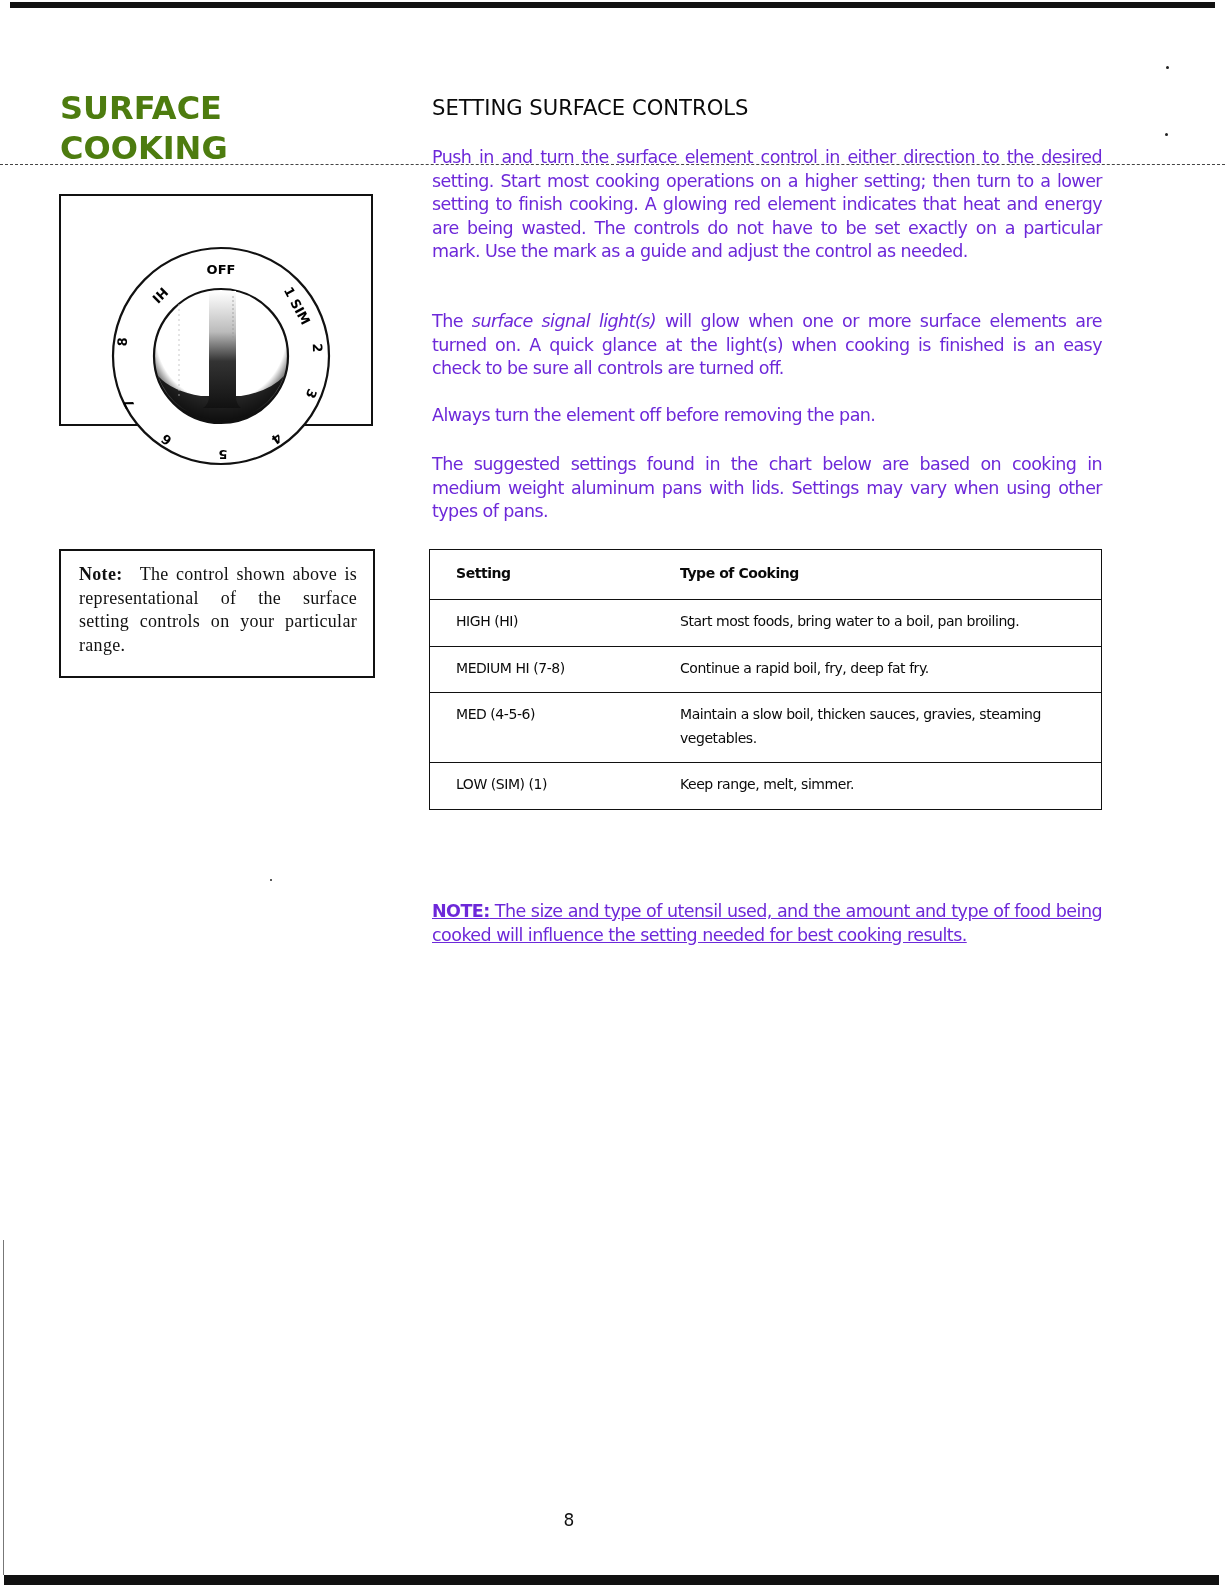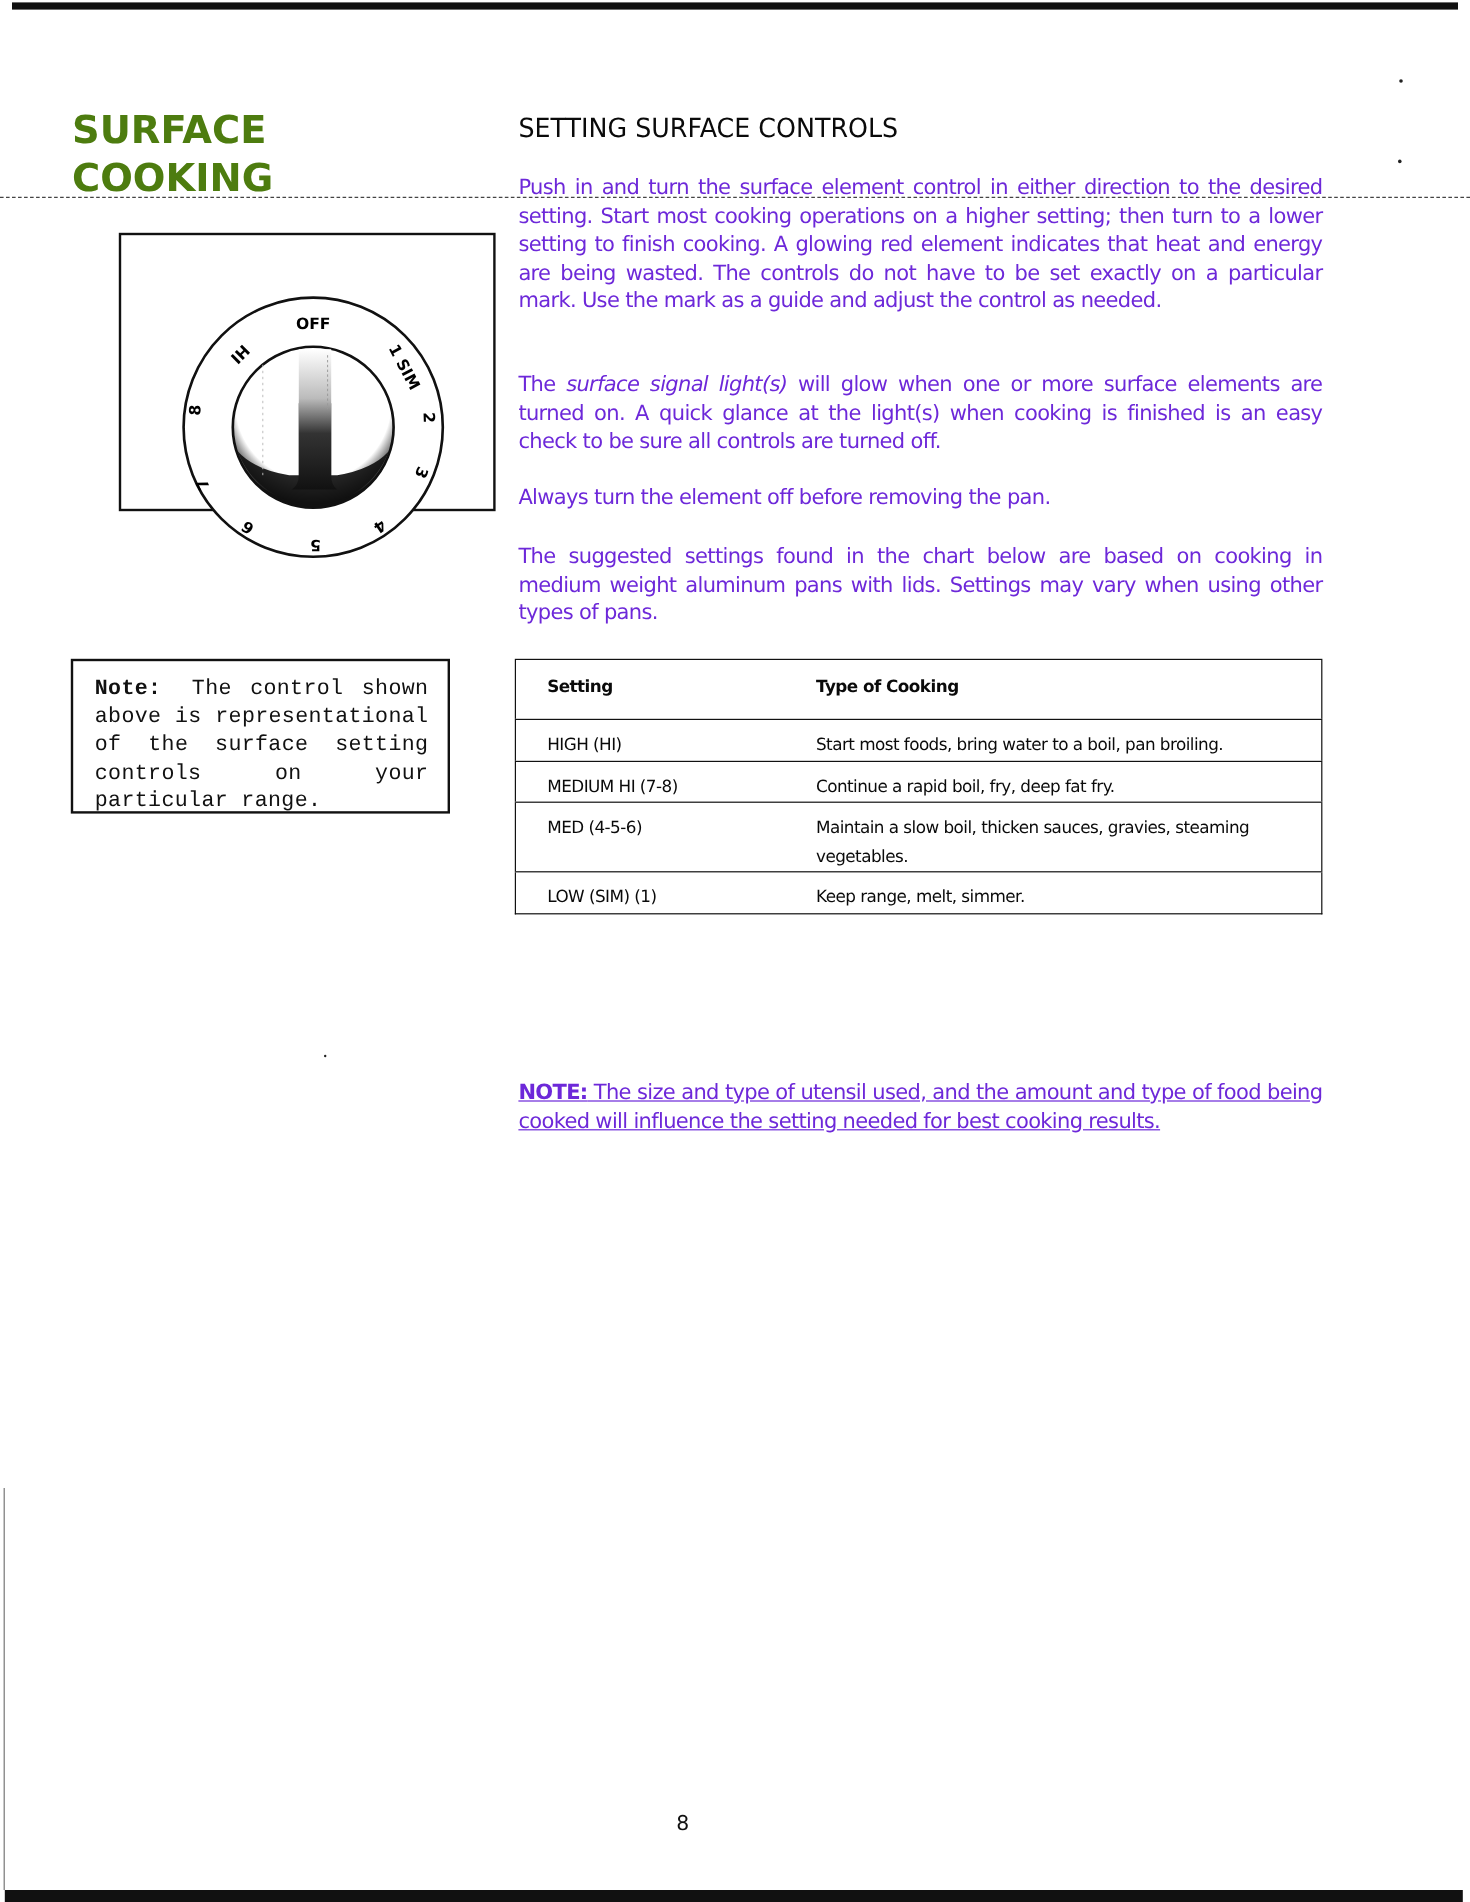--- a/index.html
+++ b/index.html
@@ -35,44 +35,44 @@
     .p1 { top: 146px; }
     .p2 { top: 310px; }
     .p3 { top: 404px; }
     .p4 { top: 453px; }
     .note-bottom { top: 900px; text-decoration: underline; }
     .body-text em { font-style: italic; }
     .body-text b { font-weight: bold; }
 
     .dial-box {
       position: absolute; left: 59px; top: 194px; width: 314px; height: 232px;
-      border: 2px solid #111; box-sizing: border-box; margin-left: 40px;
+      border: 2px solid #111; box-sizing: border-box;
     }
     .dial-box svg { position: absolute; left: 0; top: 0; }
 
     .note-box {
       position: absolute; left: 59px; top: 549px; width: 316px; height: 129px;
       border: 2px solid #111; box-sizing: border-box; padding: 12px 16px 0 18px;
-      font-family: Liberation Mono, monospace; font-size: 18px; line-height: 23.5px;
+      font-family: Liberation Serif, serif; font-size: 18px; line-height: 23.5px;
       text-align: justify; letter-spacing: 0.3px;
     }
     .note-box .note-label { font-weight: bold; margin-right: 10px; }
 
     .settings-table {
       position: absolute; left: 429px; top: 549px; width: 673px;
       border: 1.5px solid #111; border-collapse: collapse;
       font-family: "DejaVu Sans", sans-serif; font-size: 14px; line-height: 23.5px;
       letter-spacing: -0.45px; color: #0a0a0a;
     }
     .settings-table th, .settings-table td {
       border-top: 1.5px solid #111; text-align: left; vertical-align: top;
       padding: 0;
     }
     .settings-table th { font-weight: bold; height: 50px; padding-top: 12px; box-sizing: border-box; }
-    .settings-table td { padding-top: 10px; }
+    .settings-table td { padding-top: 10px; padding-bottom: 12px; }
     .settings-table .c1 { width: 224px; padding-left: 26px; }
     .settings-table .c2 { padding-right: 10px; }
 
     .page-number {
       position: absolute; left: 562px; top: 1510px; width: 14px; text-align: center;
       font-family: "DejaVu Sans", sans-serif; font-size: 17px;
     }
     .speck { position: absolute; width: 3px; height: 3px; background: #222; border-radius: 50%; }
   </style>
 </head>

